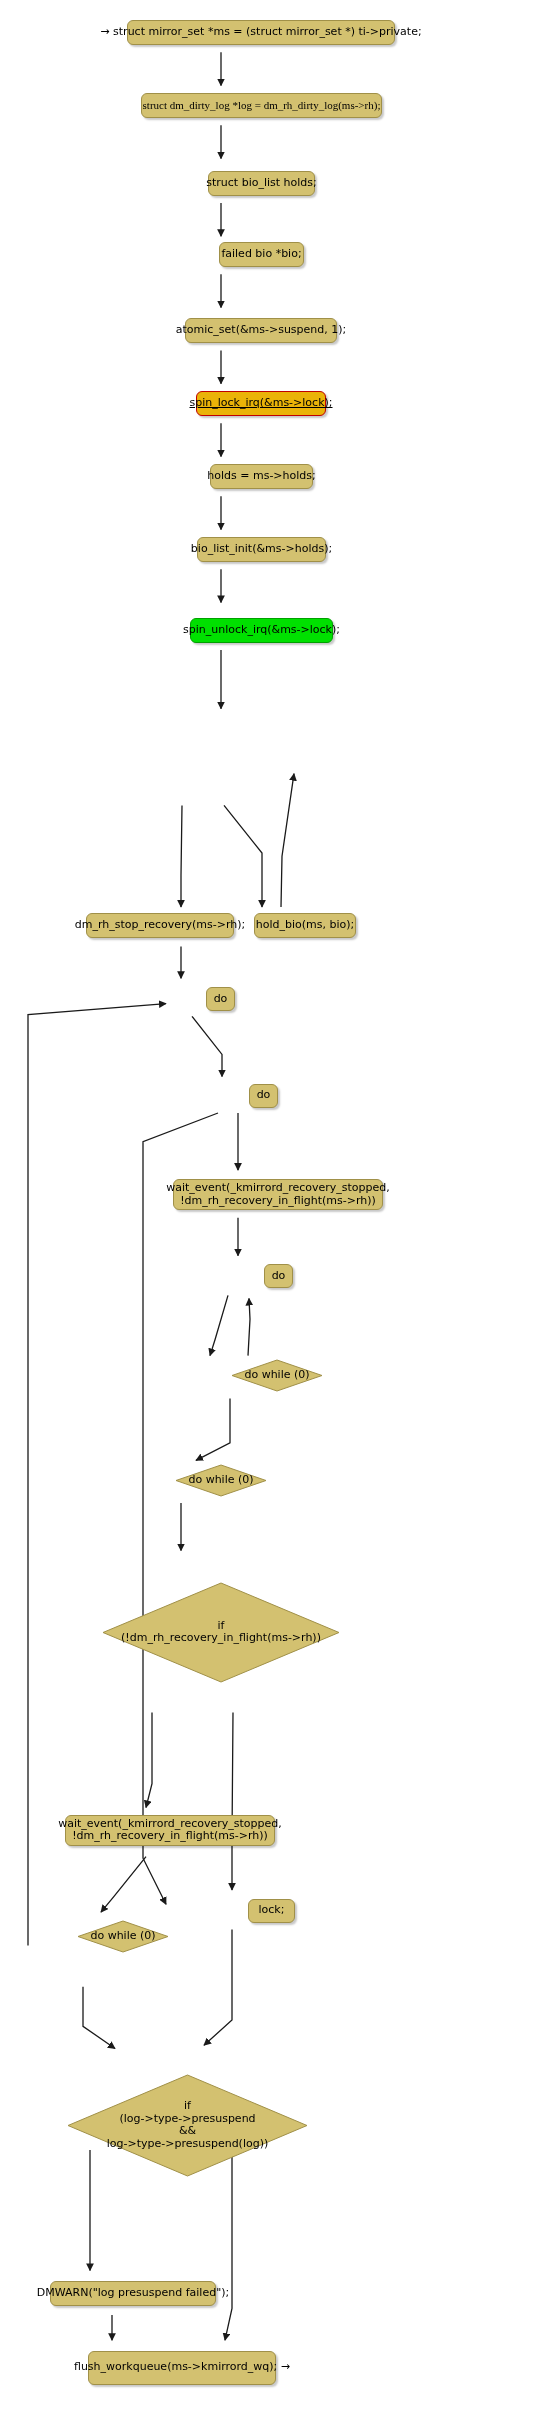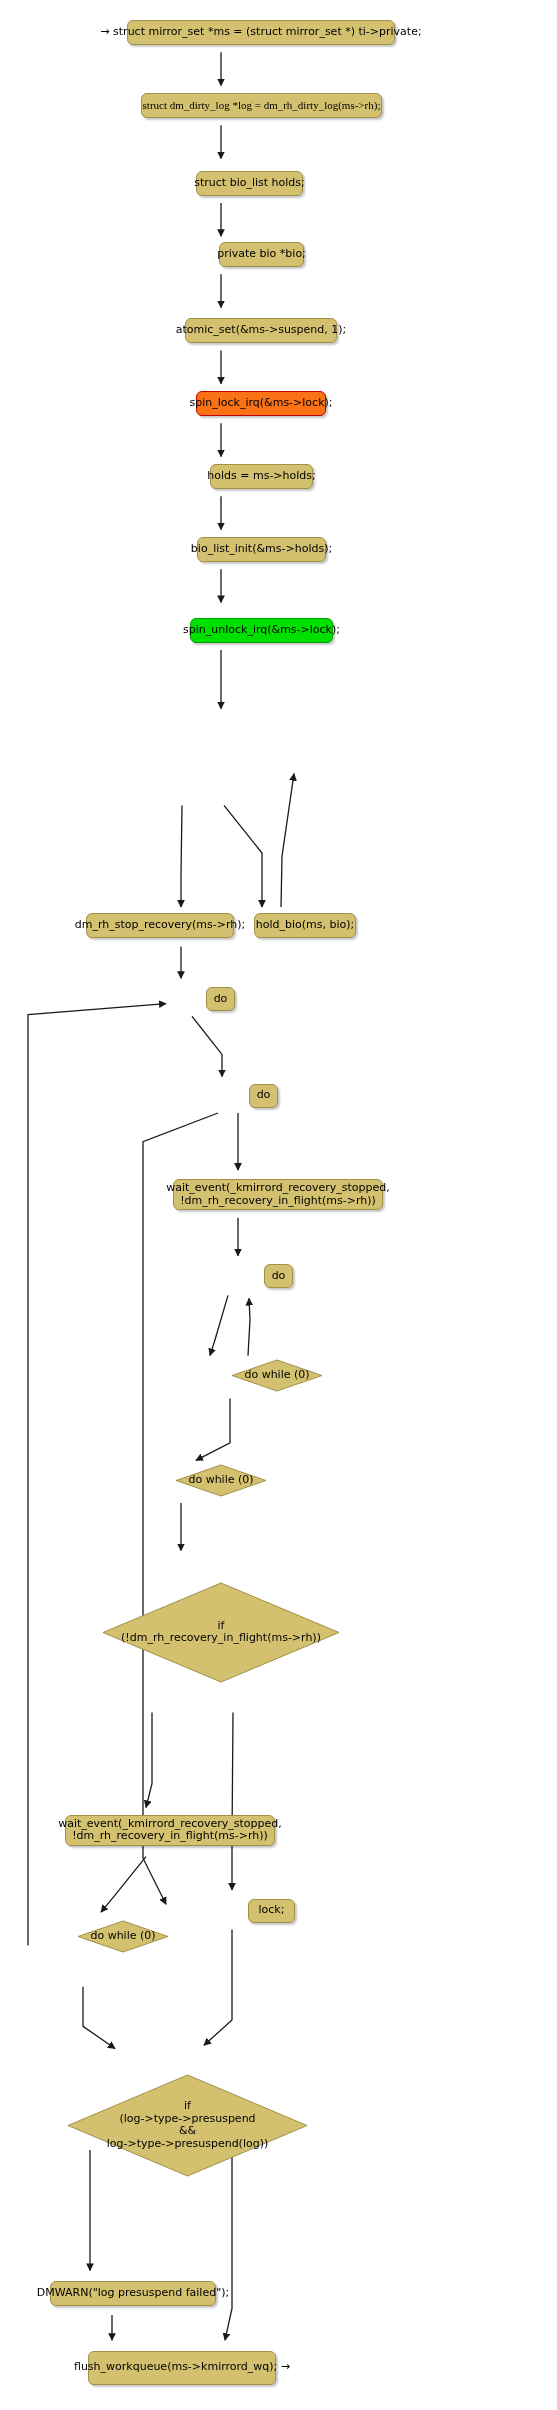--- a/index.html
+++ b/index.html
@@ -39,22 +39,23 @@
     margin-left: 40px;
   }
   .node.activity {
     background: #D3C170;
     border: 1px solid #A09048;
     border-radius: 6px;
     box-shadow: 2px 2px 2px rgba(0,0,0,0.22);
     padding: 3px 7px;
   }
   .node.activity.red {
-    background: #f97316;
+    background: #eab308;
     border: 1px solid #C00000;
+    text-decoration: underline;
   }
   .node.activity.green {
     background: #00E000;
     border: 1px solid #00A000;
   }
   .node.diamond {
     background: transparent;
     border: none;
     box-shadow: none;
   }
@@ -142,26 +143,26 @@
   </svg>
 
   <div class="node activity" style="left: 87px; top: 20.0033px; width: 268px; height: 25px;">
     <span>→ struct mirror_set *ms = (struct mirror_set *) ti-&gt;private;</span>
   </div>
 
   <div class="node activity" style="left: 101px; top: 92.9375px; width: 241px; height: 25px; font-family: Liberation Serif, serif;">
     <span>struct dm_dirty_log *log = dm_rh_dirty_log(ms-&gt;rh);</span>
   </div>
 
-  <div class="node activity" style="left: 156px; top: 170.628px; width: 107px; height: 25px;">
+  <div class="node activity" style="left: 168px; top: 170.628px; width: 107px; height: 25px;">
     <span>struct bio_list holds;</span>
   </div>
 
   <div class="node activity" style="left: 179px; top: 241.977px; width: 85px; height: 25px;">
-    <span>private bio *bio;</span>
+    <span>failed bio *bio;</span>
   </div>
 
   <div class="node activity" style="left: 145px; top: 318.082px; width: 152px; height: 25px;">
     <span>atomic_set(&amp;ms-&gt;suspend, 1);</span>
   </div>
 
   <div class="node activity red" style="left: 156px; top: 391.016px; width: 130px; height: 25px;">
     <span>spin_lock_irq(&amp;ms-&gt;lock);</span>
   </div>
 

